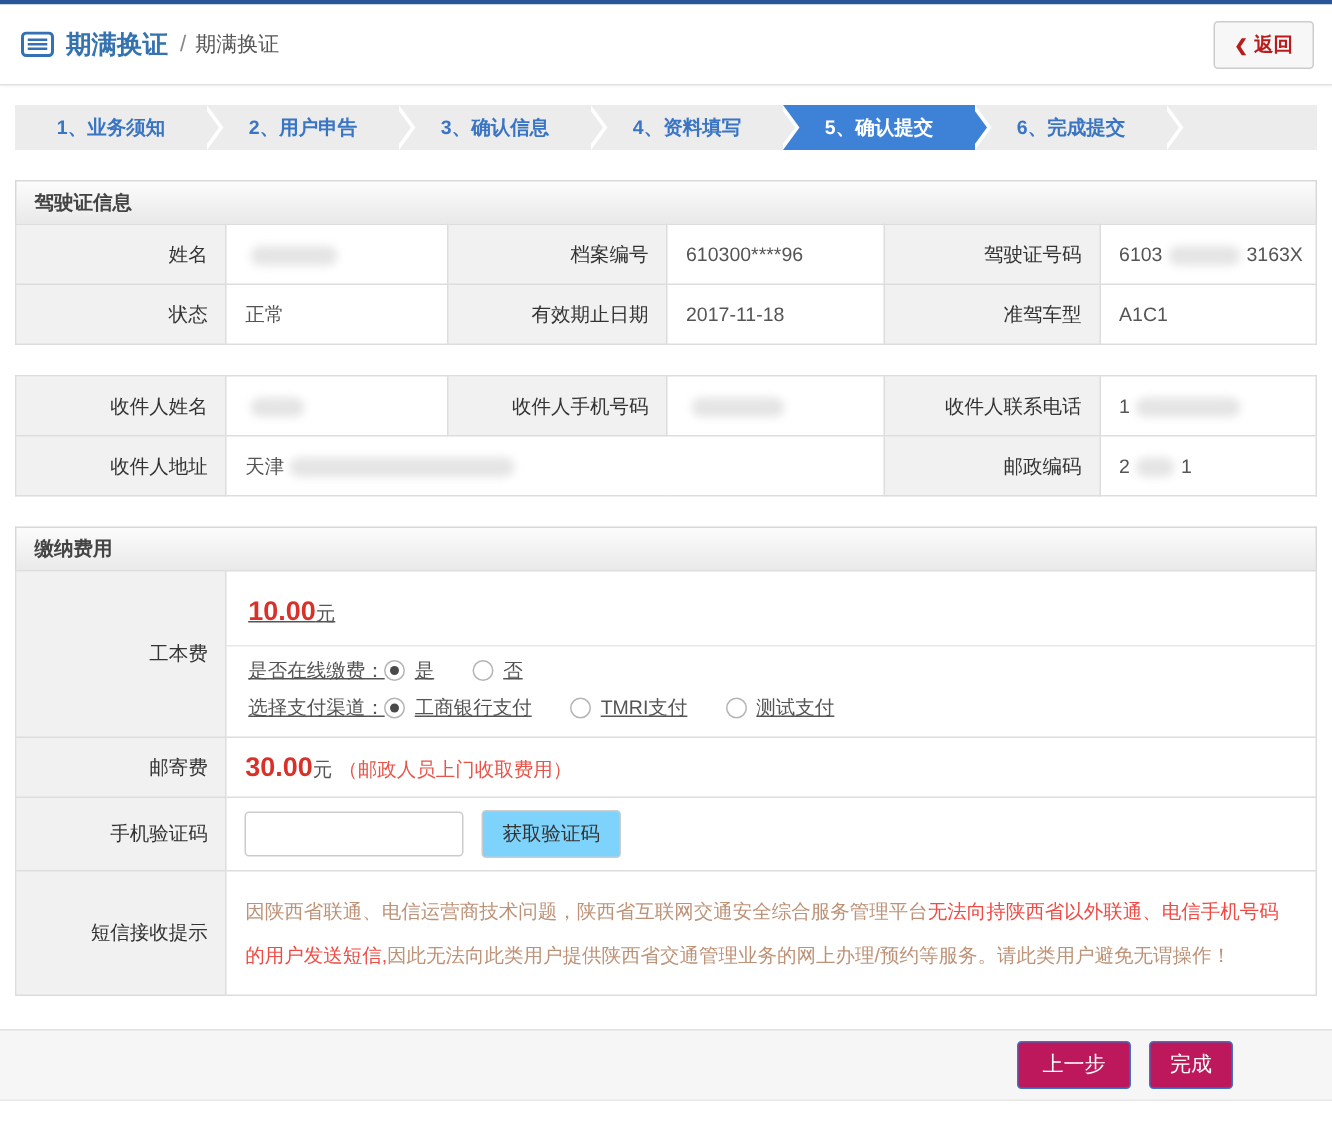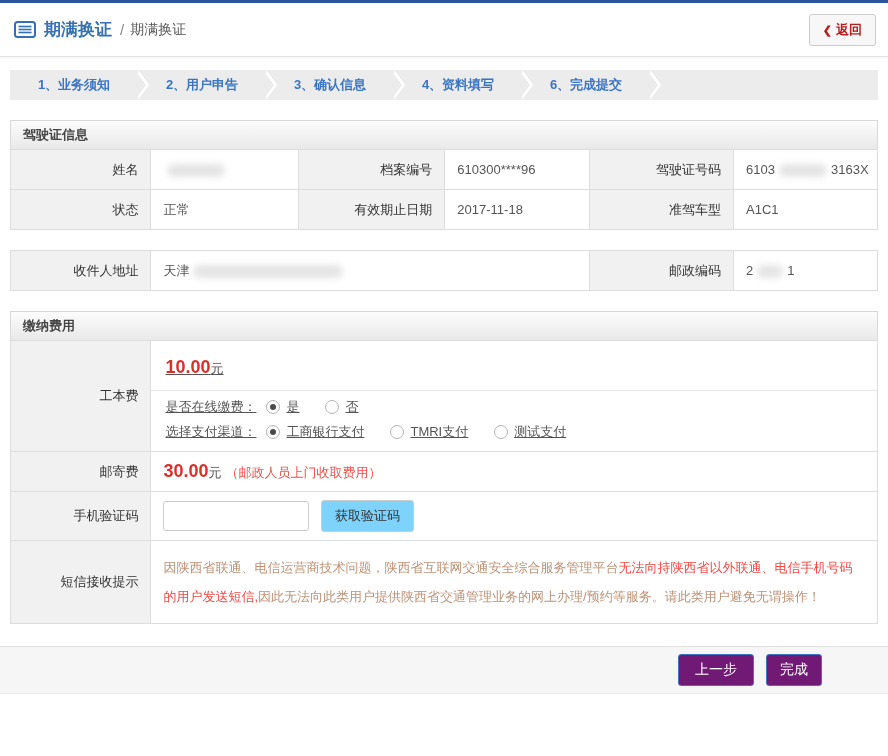--- a/index.html
+++ b/index.html
@@ -33,35 +33,35 @@
   td.val { background:#fff; text-align:left; padding-left:12px; color:#555; }
   .blob { display:inline-block; height:13px; background:#dcdcdc; border-radius:7px; filter:blur(3px); opacity:.75; vertical-align:middle; margin:0 4px; }
 
   
   .pay-fee-cell { padding:12px 0 10px 0;text-decoration:underline; }
   .amount-line { padding:4px 14px 12px 14px; }
   .amount { color:#d9312a; font-weight:bold; font-size:18px; }
   .amount-unit { color:#555; font-size:13px; }
   .fee-divider { border-top:1px solid #e8e8e8; margin:0; }
   .opt-line { display:flex; align-items:center; padding:7px 14px 0 14px; font-size:13px; color:#555; }
-  .opt-line .opt-label { margin-right:10px; }
+  .opt-line .opt-label { }
   .radio { display:inline-block; width:14px; height:14px; border:1px solid #b5b5b5; border-radius:50%; background:#fff; position:relative; margin-right:6px; vertical-align:-3px; cursor:pointer; }
   .radio.checked::after { content:""; position:absolute; left:3px; top:3px; width:6px; height:6px; border-radius:50%; background:#4a4a4a; }
   .radio-item { display:inline-flex; align-items:center; margin-right:26px; color:#555; }
   .mail-note { color:#e8544a; font-size:13px; margin-left:4px; }
   .code-cell { padding:8px 14px; }
   .code-input { width:146px; height:30px; border:1px solid #ccc; border-radius:3px; padding:0 8px; font-size:13px; vertical-align:middle; }
   .code-btn { height:32px; margin-left:8px; padding:0 13px; background:#7dd3fc; border:1px solid #ccc; border-radius:3px; font-size:13px; color:#333; vertical-align:middle; cursor:pointer; }
   .sms-cell { padding:12px 20px 12px 14px; line-height:29px; font-size:13px; }
   .sms-a { color:#bd9277; }
   .sms-b { color:#ef4b44; }
 
   
   .footer { margin-top:22px; height:48px; background:#f6f6f6; border-top:1px solid #e0e0e0; border-bottom:1px solid #e7e7e7; display:flex; align-items:center; justify-content:flex-end; padding-right:66px; }
-  .btn-blue { background:#701a75; border:1px solid #3f74c4; color:#fff; font-size:14px; padding:6px 16px; border-radius:3px; cursor:pointer; }
+  .btn-blue { background:#be185d; border:1px solid #3f74c4; color:#fff; font-size:14px; padding:6px 16px; border-radius:3px; cursor:pointer; }
   .btn-blue + .btn-blue { margin-left:12px; padding:6px 13px; }
 </style>
 </head>
 <body>
 
 <div class="topline"></div>
 
 <div class="hdr">
   <span class="hdr-icon">
     <svg width="22" height="17" viewBox="0 0 22 17">
@@ -75,20 +75,21 @@
   <span class="hdr-sep">/</span>
   <span class="hdr-sub">期满换证</span>
   <button class="back-btn"><span class="chev">❮</span><span>返回</span></button>
 </div>
 
 <div class="steps">
   <div class="step"><span>1、业务须知</span></div>
   <div class="step"><span>2、用户申告</span></div>
   <div class="step"><span>3、确认信息</span></div>
   <div class="step"><span>4、资料填写</span></div>
+  <div class="step active"><span>5、确认提交</span></div>
   <div class="step"><span>6、完成提交</span></div>
   <div class="step-fill"></div>
 </div>
 
 <div class="section">
   <div class="sec-title">驾驶证信息</div>
   <table>
     <colgroup>
         <col style="width:16.2%">
         <col style="width:17%">
@@ -122,20 +123,28 @@
   <table>
     <colgroup>
         <col style="width:16.2%">
         <col style="width:17%">
         <col style="width:16.9%">
         <col style="width:16.7%">
         <col style="width:16.6%">
         <col style="width:16.6%">
       </colgroup>
     <tbody>
+        <tr>
+      <td class="lbl">收件人姓名</td>
+      <td class="val"><span class="blob" style="width:36px"></span></td>
+      <td class="lbl">收件人手机号码</td>
+      <td class="val"><span class="blob" style="width:62px"></span></td>
+      <td class="lbl">收件人联系电话</td>
+      <td class="val"><span>1</span><span class="blob" style="width:70px"></span></td>
+    </tr>
     <tr>
       <td class="lbl">收件人地址</td>
       <td class="val" colspan="3"><span>天津</span><span class="blob" style="width:150px"></span></td>
       <td class="lbl">邮政编码</td>
       <td class="val"><span>2</span><span class="blob" style="width:26px"></span><span>1</span></td>
     </tr>
   </tbody>
     </table>
 </div>
 

